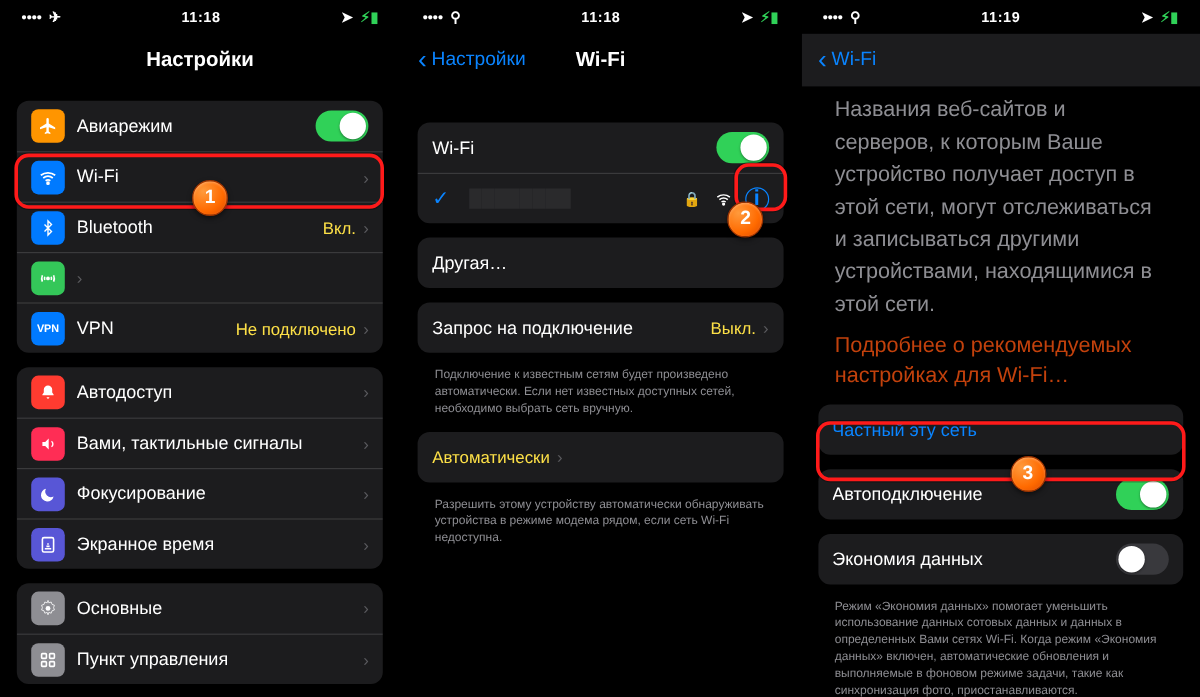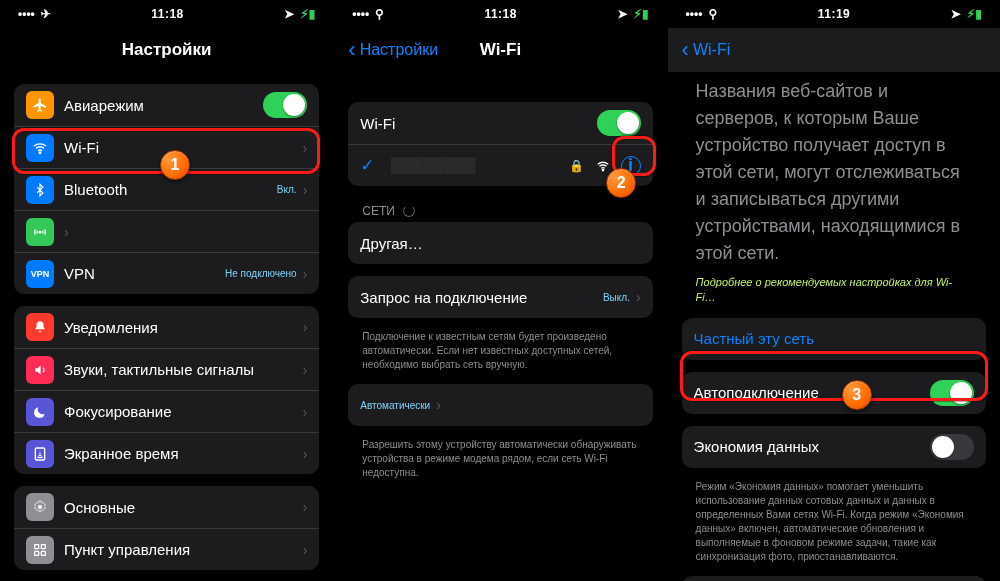--- a/index.html
+++ b/index.html
@@ -75,21 +75,21 @@
   .group .row + .row { border-top: 0.5px solid #3a3a3c; }
   .row .ricon {
     width: 28px; height: 28px;
     border-radius: 6px;
     display: flex; align-items: center; justify-content: center;
     margin-right: 10px;
     font-size: 15px;
     flex-shrink: 0;
   }
   .row .label { flex: 1; color: #fff; white-space: nowrap; overflow: hidden; text-overflow: ellipsis; }
-  .row .detail { color: #7dd3fc; font-size: 10px; margin-right: 6px; }
+  .row .detail { color: #fde047; font-size: 14px; margin-right: 6px; }
   .row .chev-r { color: #5a5a5e; font-size: 14px; }
   
   .toggle {
     width: 44px; height: 26px; border-radius: 13px;
     position: relative; flex-shrink: 0;
   }
   .toggle.on { background: #30d158; }
   .toggle.off { background: #39393d; }
   .toggle .knob {
     width: 22px; height: 22px; border-radius: 50%;
@@ -154,24 +154,23 @@
     border: 1px solid #9c3300;
     color: #fff;
     font-weight: 700;
     font-size: 16px;
     display: flex; align-items: center; justify-content: center;
     box-shadow: 0 2px 4px rgba(0,0,0,0.5), inset 0 1px 2px rgba(255,255,255,0.3);
     z-index: 10;
   }
   .link-block {
     margin: 8px 28px 8px;
-    color: #bef264;
-    font-size: 11px;
+    color: #c2410c;
+    font-size: 18px;
     line-height: 1.4;
-    font-style: italic;
   }
   .content { position: relative; height: calc(100% - 28px); overflow: hidden; }
 </style>
 </head>
 <body>
 
 <div class="phone">
   <div class="statusbar">
     <div class="sb-left">
       <span>••••</span>
@@ -242,31 +241,31 @@
       </div>
     </div>
 
     <div class="group">
       <div class="row">
         <div class="ricon ic-red">
           <svg width="14" height="16" viewBox="0 0 24 24" fill="#fff">
               <path d="M12 2a6 6 0 0 0-6 6v4l-2 3v1h16v-1l-2-3V8a6 6 0 0 0-6-6zM10 19a2 2 0 0 0 4 0z"></path>
             </svg>
         </div>
-        <div class="label">Уведомления</div>
+        <div class="label">Автодоступ</div>
         <span class="chev-r">›</span>
       </div>
       <div class="row">
         <div class="ricon ic-pink">
           <svg width="16" height="14" viewBox="0 0 24 24" fill="#fff">
               <path d="M4 9v6h4l5 5V4L8 9H4z"></path>
               <path d="M17 8a5 5 0 0 1 0 8" fill="none" stroke="#fff" stroke-width="2"></path>
             </svg>
         </div>
-        <div class="label">Звуки, тактильные сигналы</div>
+        <div class="label">Вами, тактильные сигналы</div>
         <span class="chev-r">›</span>
       </div>
       <div class="row">
         <div class="ricon ic-purple">
           <svg width="16" height="16" viewBox="0 0 24 24" fill="#fff">
               <path d="M19 14.5A8 8 0 1 1 9.5 5a7 7 0 0 0 9.5 9.5z"></path>
             </svg>
         </div>
         <div class="label">Фокусирование</div>
         <span class="chev-r">›</span>
@@ -350,24 +349,20 @@
               <path d="M3 9a15 15 0 0 1 18 0"></path>
               <path d="M6 12.5a10 10 0 0 1 12 0"></path>
               <path d="M9 16a5 5 0 0 1 6 0"></path>
               <circle cx="12" cy="19" r="1.2" fill="#fff"></circle>
             </svg>
         </span>
         <span style="color:#0a84ff;font-size:18px;border:1.5px solid #0a84ff;border-radius:50%;width:20px;height:20px;display:inline-flex;align-items:center;justify-content:center;font-weight:600">i</span>
       </div>
     </div>
 
-    <div class="section-label">
-      <span>СЕТИ</span>
-      <span class="spinner"></span>
-    </div>
     <div class="group" style="margin-top:4px">
       <div class="row">
         <div class="label">Другая…</div>
       </div>
     </div>
 
     <div class="group">
       <div class="row">
         <div class="label">Запрос на подключение</div>
         <span class="detail">Выкл.</span>

